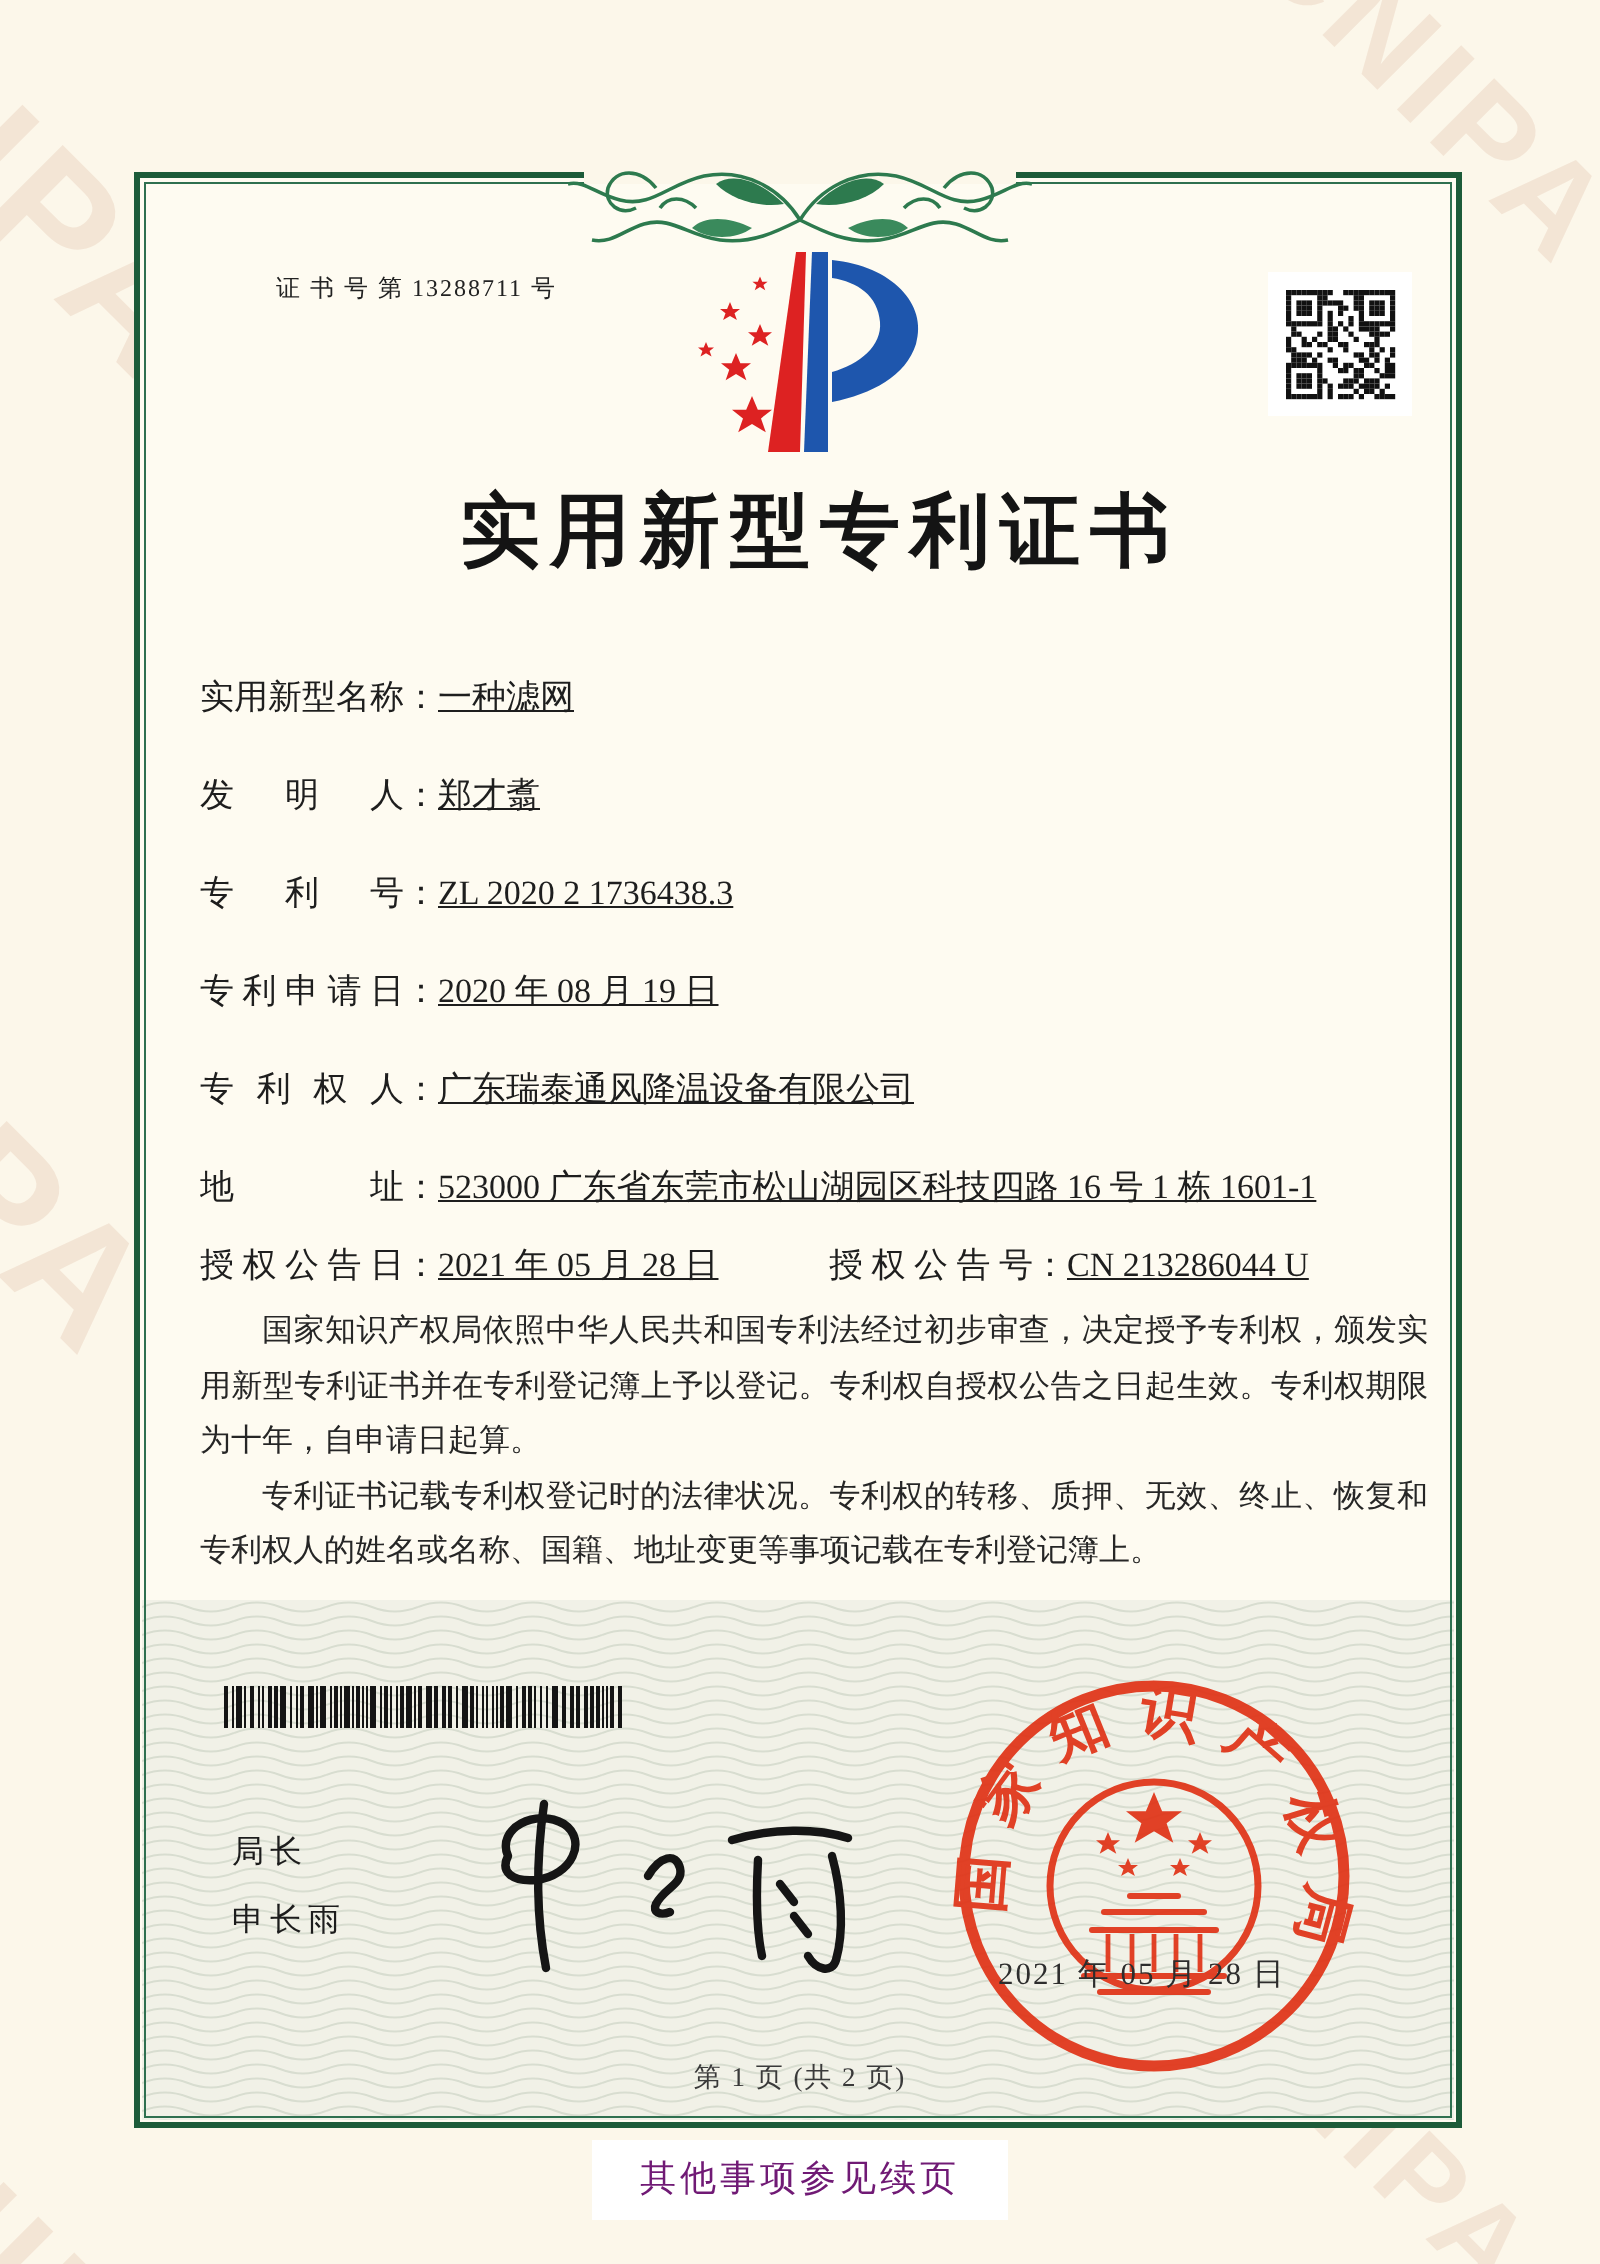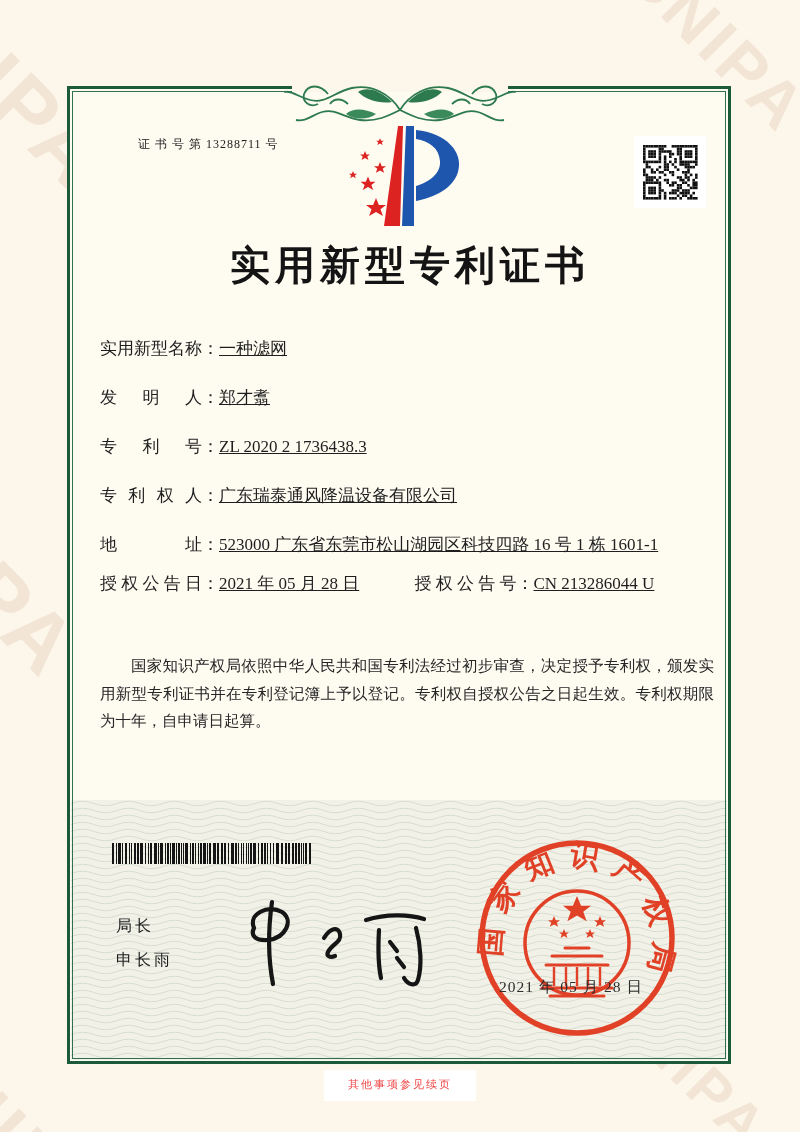--- a/index.html
+++ b/index.html
@@ -38,21 +38,21 @@
   
   .barcode{position:absolute;left:110px;top:843px;}
   .sig-title{position:absolute;left:116px;top:916px;font-size:16px;letter-spacing:3px;color:#1c1c1c;}
   .sig-name{position:absolute;left:116px;top:950px;font-size:16px;letter-spacing:3px;color:#1c1c1c;}
   .signature{position:absolute;left:238px;top:886px;}
   .seal{position:absolute;left:472px;top:838px;}
   .seal-date{position:absolute;left:499px;top:977px;font-size:15.5px;letter-spacing:1px;color:#2d2d2d;}
   .page-info{position:absolute;left:0;right:0;top:1030px;text-align:center;font-size:13.5px;
              letter-spacing:1px;color:#3a3a3a;}
   .note-box{position:absolute;left:50%;top:1070px;transform:translateX(-50%);background:#ffffff;
-            padding:7px 24px 9px;font-size:11px;letter-spacing:2px;color:#ef4444;white-space:nowrap;}
+            padding:7px 24px 9px;font-size:18px;letter-spacing:2px;color:#701a75;white-space:nowrap;}
 </style>
 </head>
 <body>
 
 <div class="page">
 
   <div class="wm" style="left:-72px;top:-58px;font-size:84px;">CNIPA</div>
   <div class="wm" style="left:664px;top:-66px;font-size:66px;">CNIPA</div>
   <div class="wm" style="left:430px;top:292px;font-size:60px;transform:rotate(48deg);">CNIPA</div>
   <div class="wm" style="left:-100px;top:430px;font-size:84px;">CNIPA</div>
@@ -350,37 +350,41 @@
     <div class="f-row">
       <span class="f-label">实用新型名称</span><span class="f-colon">：</span><span class="f-value">一种滤网</span>
     </div>
     <div class="f-row">
       <span class="f-label">发明人</span><span class="f-colon">：</span><span class="f-value">郑才翥</span>
     </div>
     <div class="f-row">
       <span class="f-label">专利号</span><span class="f-colon">：</span><span class="f-value">ZL 2020 2 1736438.3</span>
     </div>
     <div class="f-row">
+      <span class="f-label">专利申请日</span><span class="f-colon">：</span><span class="f-value">2020 年 08 月 19 日</span>
+    </div>
+    <div class="f-row">
       <span class="f-label">专利权人</span><span class="f-colon">：</span><span class="f-value">广东瑞泰通风降温设备有限公司</span>
     </div>
     <div class="f-row addr">
       <span class="f-label">地址</span><span class="f-colon">：</span><span class="f-value">523000 广东省东莞市松山湖园区科技四路 16 号 1 栋 1601-1</span>
     </div>
     <div class="f-row grant-row">
       <span>
         <span class="f-label">授权公告日</span><span class="f-colon">：</span><span class="f-value">2021 年 05 月 28 日</span>
       </span>
       <span class="grant-b">
         <span class="f-label">授权公告号</span><span class="f-colon">：</span><span class="f-value">CN 213286044 U</span>
       </span>
     </div>
   </div>
 
   <div class="body-text">
     <p>国家知识产权局依照中华人民共和国专利法经过初步审查，决定授予专利权，颁发实用新型专利证书并在专利登记簿上予以登记。专利权自授权公告之日起生效。专利权期限为十年，自申请日起算。</p>
+    <p>专利证书记载专利权登记时的法律状况。专利权的转移、质押、无效、终止、恢复和专利权人的姓名或名称、国籍、地址变更等事项记载在专利登记簿上。</p>
   </div>
 
   <svg id="barcode-svg" class="barcode" width="206" height="21" viewBox="0 0 206 21">
       <rect x="2" y="0" width="2" height="21" fill="#141414"></rect>
       <rect x="6" y="0" width="1" height="21" fill="#141414"></rect>
       <rect x="8" y="0" width="3" height="21" fill="#141414"></rect>
       <rect x="12" y="0" width="1" height="21" fill="#141414"></rect>
       <rect x="15" y="0" width="2" height="21" fill="#141414"></rect>
       <rect x="19" y="0" width="1" height="21" fill="#141414"></rect>
       <rect x="21" y="0" width="1" height="21" fill="#141414"></rect>
@@ -484,15 +488,16 @@
         <path d="M82,129 V148"></path>
           <path d="M94,129 V148"></path>
           <path d="M105,129 V148"></path>
         <path d="M116,129 V148"></path>
           <path d="M128,129 V148"></path>
       </g>
     </g>
   </svg>
   <div class="seal-date">2021 年 05 月 28 日</div>
 
+  <div class="page-info">第 1 页 (共 2 页)</div>
   <div class="note-box">其他事项参见续页</div>
 
 </div>
 
 </body></html>

